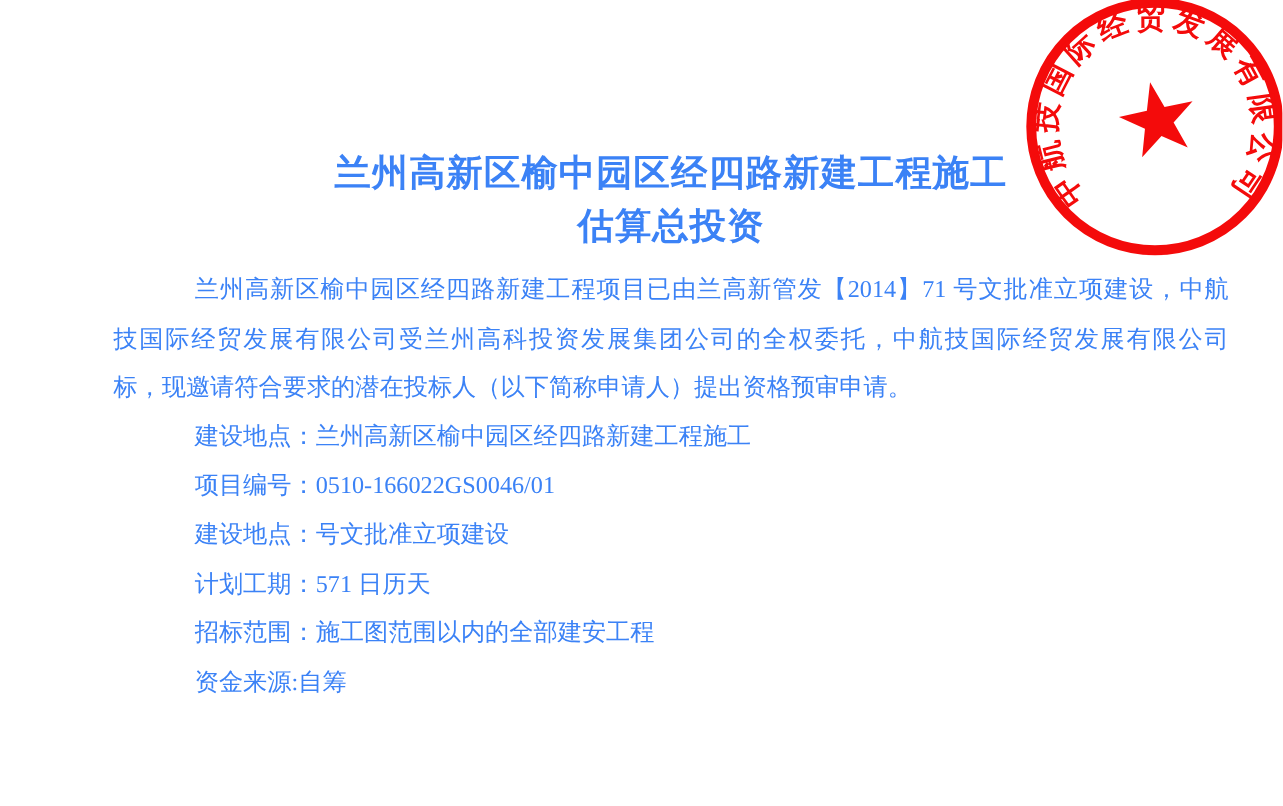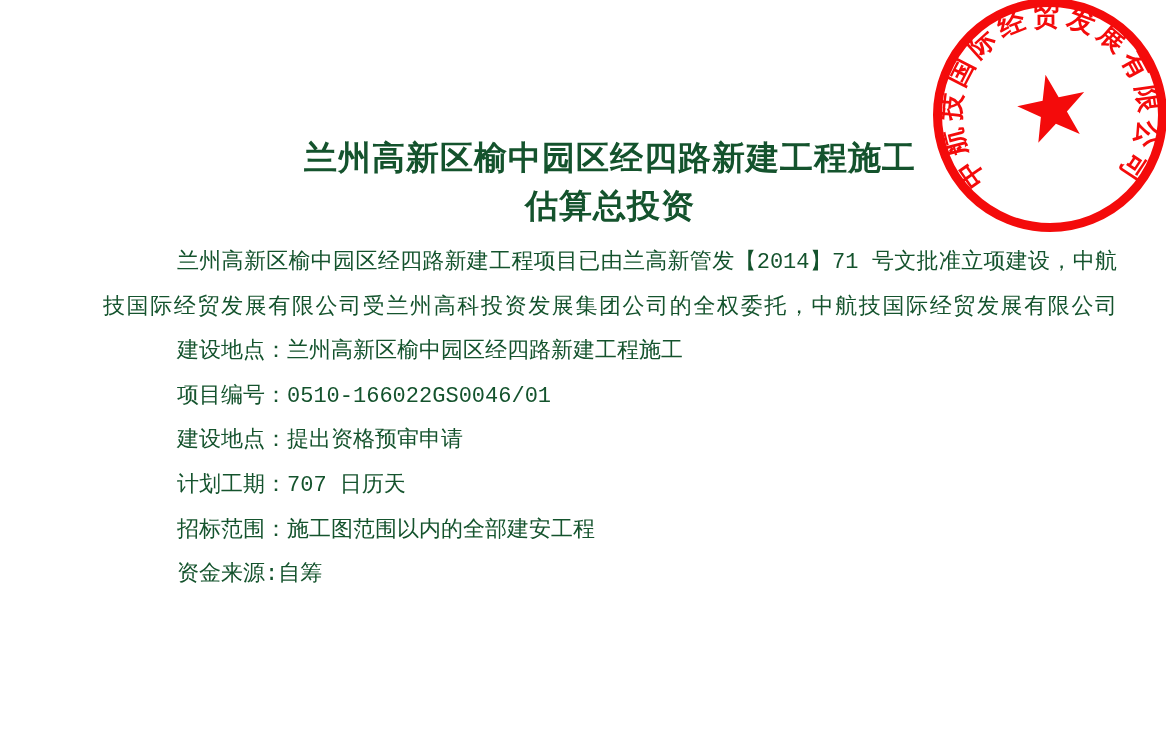--- a/index.html
+++ b/index.html
@@ -3,21 +3,21 @@
 <meta charset="utf-8">
 <style>
   html, body { margin: 0; padding: 0; background: #ffffff; }
   .page {
     position: relative;
     width: 1166px;
     height: 733px;
     background: #ffffff;
     overflow: hidden;
     font-family: "Liberation Serif", "DejaVu Serif", serif;
-    color: #14532d;
+    color: #3b82f6;
   }
 
   
   .doc-title {
     position: absolute;
     top: 134px;
     left: 103px;
     width: 1014px;
     text-align: center;
     font-size: 33px;
@@ -32,21 +32,20 @@
     top: 241px;
     left: 103px;
     width: 1014px;
     font-size: 22px;
   }
   .doc-line {
     height: 44.6px;
     line-height: 44.6px;
     white-space: nowrap;
     overflow: hidden;
-    font-family: Liberation Mono, monospace;
   }
   .doc-line.indent { padding-left: 74px; }
   .doc-line.justify-full {
     white-space: normal;
     text-align: justify;
     text-align-last: justify;
     text-justify: inter-character;
   }
 
   
@@ -70,24 +69,25 @@
 <div class="page">
 
   <div class="doc-title">
     <div>兰州高新区榆中园区经四路新建工程施工</div>
     <div>估算总投资</div>
   </div>
 
   <div class="doc-body">
     <div class="doc-line indent justify-full">兰州高新区榆中园区经四路新建工程项目已由兰高新管发【2014】71 号文批准立项建设，中航</div>
     <div class="doc-line justify-full">技国际经贸发展有限公司受兰州高科投资发展集团公司的全权委托，中航技国际经贸发展有限公司</div>
+    <div class="doc-line">标，现邀请符合要求的潜在投标人（以下简称申请人）提出资格预审申请。</div>
     <div class="doc-line indent">建设地点：兰州高新区榆中园区经四路新建工程施工</div>
     <div class="doc-line indent">项目编号：0510-166022GS0046/01</div>
-    <div class="doc-line indent">建设地点：提出资格预审申请</div>
-    <div class="doc-line indent">计划工期：707 日历天</div>
+    <div class="doc-line indent">建设地点：号文批准立项建设</div>
+    <div class="doc-line indent">计划工期：571 日历天</div>
     <div class="doc-line indent">招标范围：施工图范围以内的全部建安工程</div>
     <div class="doc-line indent">资金来源:自筹</div>
   </div>
 
   <div class="stamp">
     <svg viewBox="0 0 240 240" xmlns="http://www.w3.org/2000/svg" xmlns:xlink="http://www.w3.org/1999/xlink">
       <g>
         <circle cx="120" cy="120" r="112.5" fill="none" stroke="var(--stamp-color, #f40b0b)" stroke-width="9"></circle>
       </g>
       <g transform="rotate(-12 123 115)">

